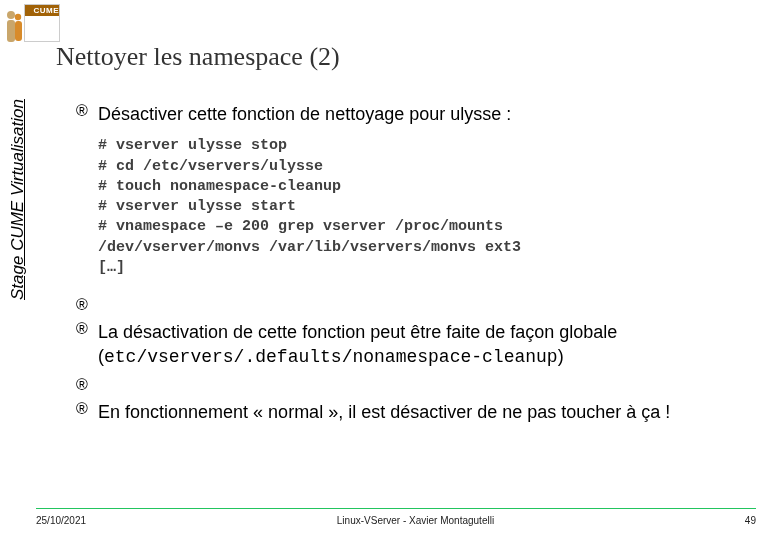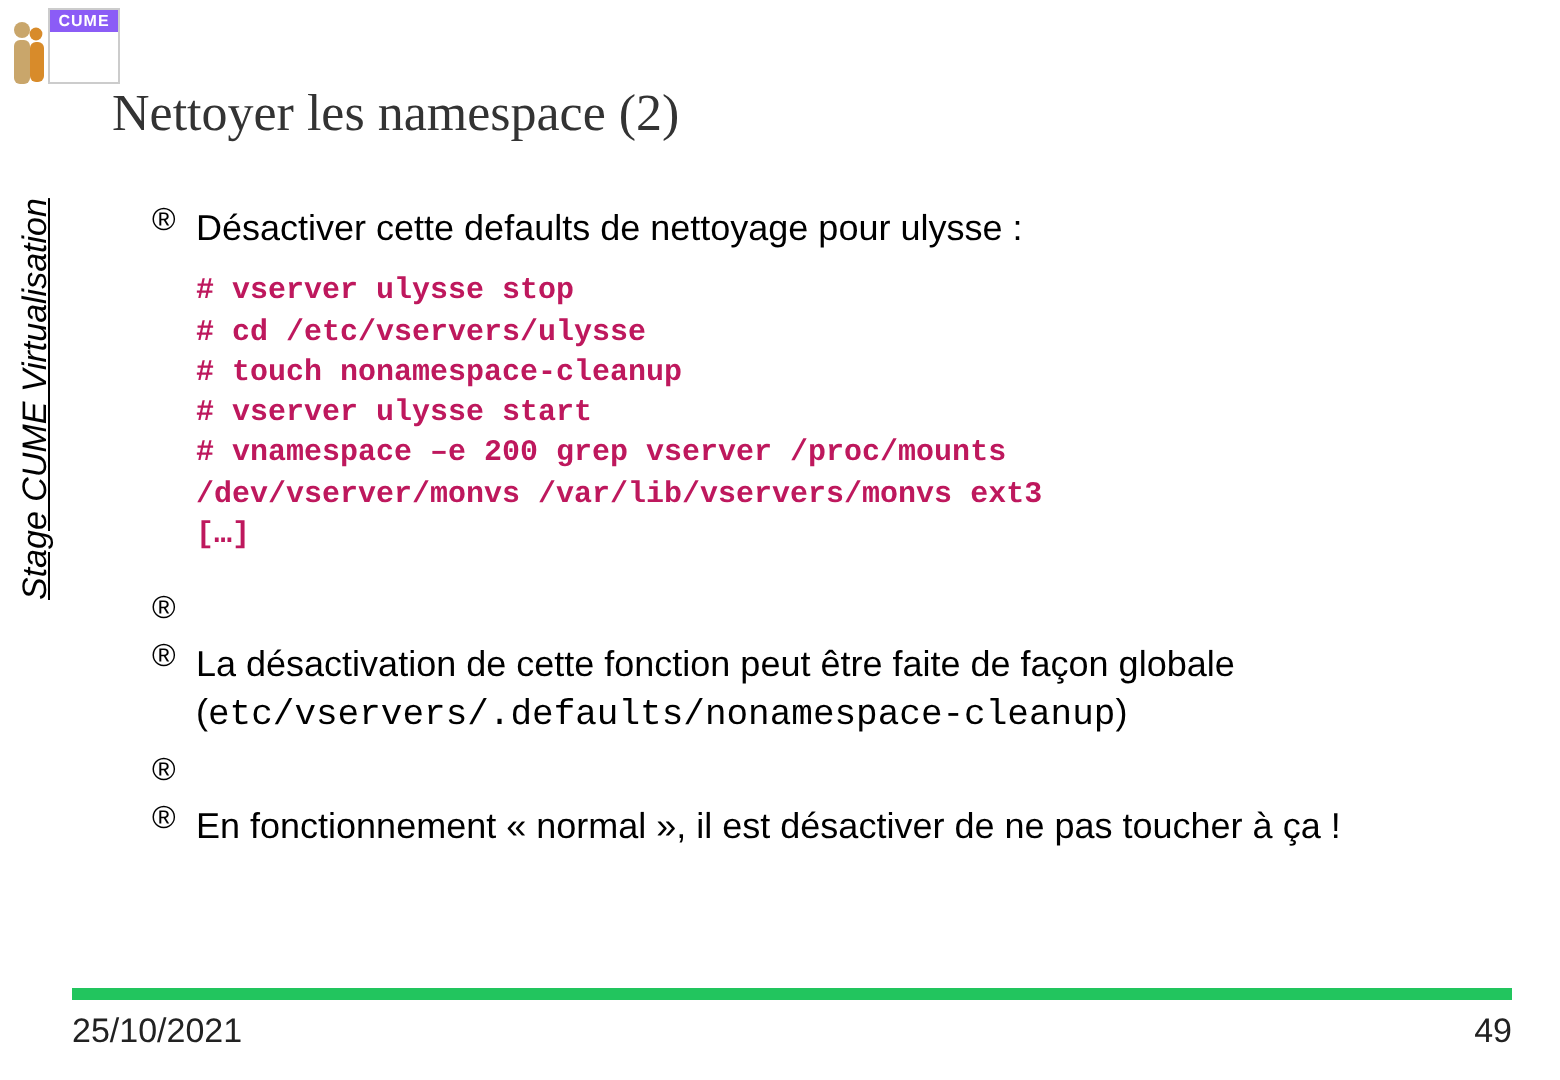--- a/index.html
+++ b/index.html
@@ -28,25 +28,25 @@
   }
   .logo-box {
     border: 1px solid #ccc;
     width: 36px;
     height: 38px;
     display: flex;
     flex-direction: column;
     background: #fff;
   }
   .logo-band {
-    background: #8b5cf6;
+    background: #a16207;
     color: #fff;
     font-size: 8px;
     font-weight: bold;
-    text-align: center;
+    text-align: right;
     padding: 1px 0;
     letter-spacing: 0.5px;
   }
   .logo-inner {
     flex: 1;
   }
   .slide-title {
     position: absolute;
     top: 42px;
     left: 56px;
@@ -85,39 +85,39 @@
     color: #000;
   }
   .bullet-text {
     font-size: 18px;
     line-height: 1.35;
   }
   .code-block {
     font-family: "Courier New", monospace;
     font-size: 15px;
     font-weight: bold;
-    color: #be185d;
+    color: #404040;
     margin: 10px 0 18px 22px;
     line-height: 1.35;
     white-space: pre;
   }
   .mono-inline {
     font-family: "Courier New", monospace;
     font-size: 18px;
   }
   .footer {
     position: absolute;
     bottom: 14px;
     left: 36px;
     right: 24px;
-    border-top: 6px solid #22c55e;
+    border-top: 1px solid #22c55e;
     padding-top: 6px;
     display: flex;
     justify-content: space-between;
-    font-size: 17px;
+    font-size: 10px;
     color: #222;
   }
 </style>
 </head>
 <body>
 
 <div class="logo-area">
   <div class="people-icon">
     <svg viewBox="0 0 20 36" width="20" height="36">
       <circle cx="7" cy="7" r="4" fill="#c9a66b"></circle>
@@ -133,21 +133,21 @@
 </div>
 
 <h1 class="slide-title">Nettoyer les namespace (2)</h1>
 
 <div class="sidebar-label">Stage CUME Virtualisation</div>
 
 <div class="content">
 
   <div class="bullet-row">
     <span class="bullet-sym">®</span>
-    <span class="bullet-text">Désactiver cette defaults de nettoyage pour ulysse :</span>
+    <span class="bullet-text">Désactiver cette fonction de nettoyage pour ulysse :</span>
   </div>
 
   <div class="code-block"># vserver ulysse stop
 # cd /etc/vservers/ulysse
 # touch nonamespace-cleanup
 # vserver ulysse start
 # vnamespace –e 200 grep vserver /proc/mounts
 /dev/vserver/monvs /var/lib/vservers/monvs ext3
 […]</div>
 
@@ -168,14 +168,15 @@
 
   <div class="bullet-row">
     <span class="bullet-sym">®</span>
     <span class="bullet-text">En fonctionnement « normal », il est désactiver de ne pas toucher à ça !</span>
   </div>
 
 </div>
 
 <div class="footer">
   <span>25/10/2021</span>
+  <span>Linux-VServer - Xavier Montagutelli</span>
   <span>49</span>
 </div>
 
 </body></html>

